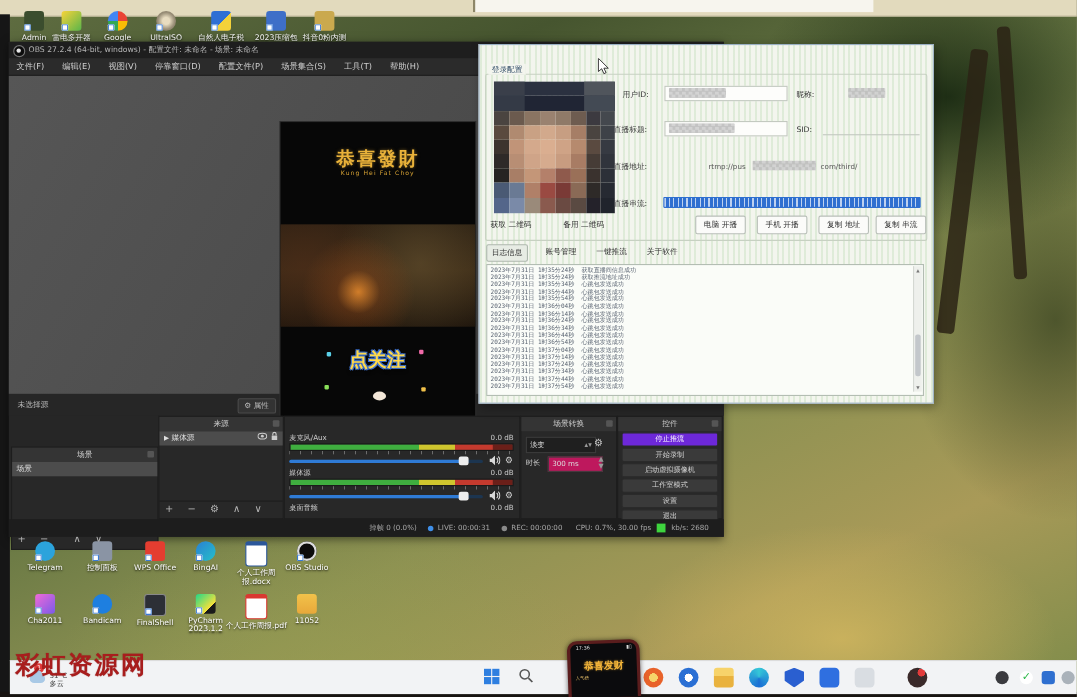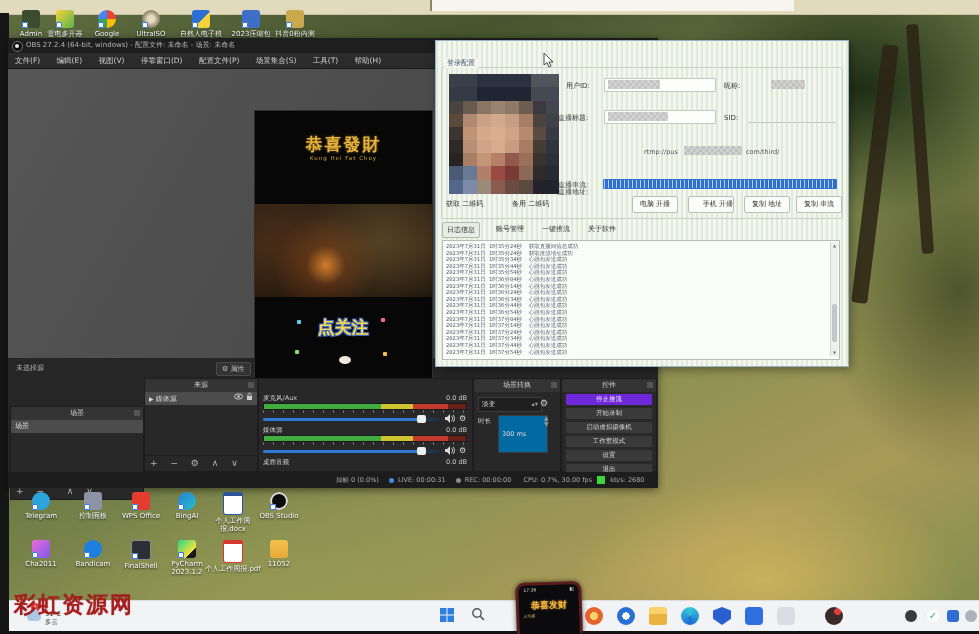--- a/index.html
+++ b/index.html
@@ -291,21 +291,21 @@
     </div>
 
     <div class="abs panel" style="left:465px;top:340px;width:86px;height:92px;">
       <div class="panel-h"><span>场景转换</span><span class="pin"></span></div>
       <div style="position:absolute;left:4px;top:18px;width:56px;height:13px;background:#1f1f1f;border:1px solid #3c3c3c;color:#ddd;font-size:6.5px;line-height:13px;padding:0 3px;">
         <span>淡变</span>
         <span style="float:right;color:#999;">▴▾</span>
       </div>
       <span style="position:absolute;left:66px;top:19px;color:#ccc;font-size:9px;">⚙</span>
       <span style="position:absolute;left:4px;top:38px;color:#ccc;font-size:6.5px;">时长</span>
-      <div style="position:absolute;left:24px;top:36px;width:42px;height:12px;background:#0369a1;border:1px solid #3c3c3c;color:#ddd;font-size:6.5px;line-height:12px;padding:12px 3px;">
+      <div style="position:absolute;left:24px;top:36px;width:42px;height:12px;background:#be185d;border:1px solid #3c3c3c;color:#ddd;font-size:6.5px;line-height:12px;padding:0 3px;">
         <span>300 ms</span>
       </div>
       <span style="position:absolute;left:70px;top:36px;color:#999;font-size:6px;line-height:6px;">▲<br>▼</span>
     </div>
 
     <div class="abs panel" style="left:553px;top:340px;width:94px;height:92px;">
       <div class="panel-h"><span>控件</span><span class="pin"></span></div>
       <div class="ctl-btn active">停止推流</div>
       <div class="ctl-btn">开始录制</div>
       <div class="ctl-btn">启动虚拟摄像机</div>
@@ -406,30 +406,30 @@
     <div class="mosaic" style="left:172px;top:39px;width:52px;height:9px;"></div>
     <span class="fld-label" style="left:288px;top:40px;">昵称:</span>
     <div class="mosaic" style="left:335px;top:39px;width:34px;height:9px;"></div>
 
     <span class="fld-label" style="left:122px;top:72px;">直播标题:</span>
     <div class="fld-input" style="left:168px;top:69px;width:110px;"></div>
     <div class="mosaic" style="left:172px;top:71px;width:60px;height:9px;"></div>
     <span class="fld-label" style="left:288px;top:72px;">SID:</span>
     <div class="fld-input" style="left:312px;top:69px;width:88px;background:transparent;border:none;border-bottom:1px solid #c3c9c0;"></div>
 
-    <span class="fld-label" style="left:122px;top:106px;margin-top:40px;">直播地址:</span>
+    <span class="fld-label" style="left:122px;top:106px;">直播地址:</span>
     <span class="fld-label" style="left:208px;top:106px;color:#555;font-size:6.5px;">rtmp://pus</span>
     <div class="mosaic" style="left:248px;top:105px;width:58px;height:9px;"></div>
     <span class="fld-label" style="left:310px;top:106px;color:#555;font-size:6.5px;">com/third/</span>
 
     <span class="fld-label" style="left:122px;top:139px;">直播串流:</span>
     <div class="stream-sel" style="left:167px;top:138px;width:234px;"></div>
 
     <div class="dlg-btn" style="left:196px;top:155px;">电脑 开播</div>
-    <div class="dlg-btn" style="left:252px;top:155px;text-align:right;">手机 开播</div>
+    <div class="dlg-btn" style="left:252px;top:155px;">手机 开播</div>
     <div class="dlg-btn" style="left:308px;top:155px;">复制 地址</div>
     <div class="dlg-btn" style="left:360px;top:155px;">复制 串流</div>
 
     <div class="dlg-tab active" style="left:6px;top:181px;">日志信息</div>
     <div class="dlg-tab" style="left:56px;top:181px;">账号管理</div>
     <div class="dlg-tab" style="left:102px;top:181px;">一键推流</div>
     <div class="dlg-tab" style="left:148px;top:181px;">关于软件</div>
 
     <div class="abs log-box">
       <div style="padding:2px 3px;">

